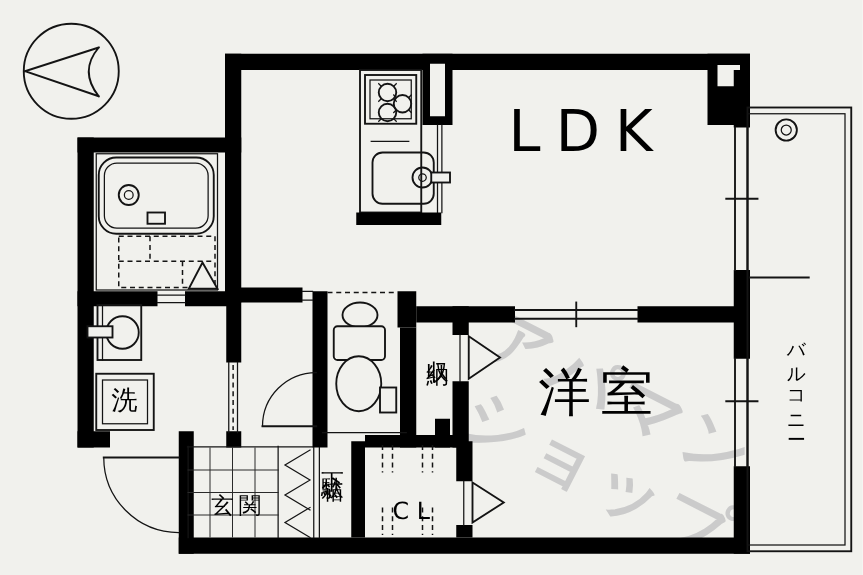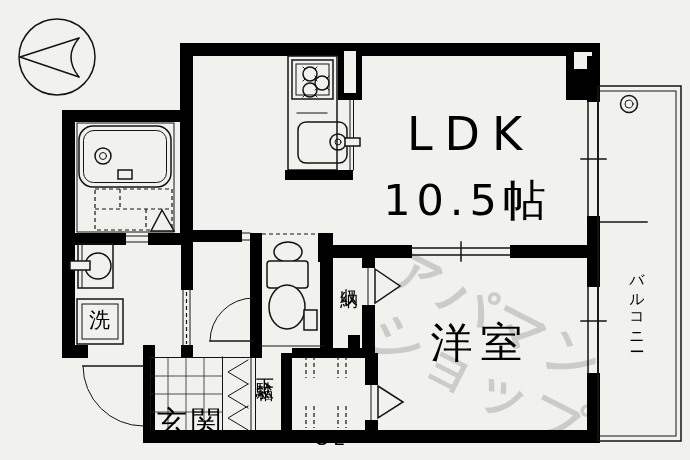--- a/index.html
+++ b/index.html
@@ -10,21 +10,21 @@
   }
   .stage svg{position:absolute;left:0;top:0;z-index:2;}
   .w{fill:#000;stroke:none;}
   .bg{fill:#f1f1ed;}
   .ln{fill:none;stroke:#141414;stroke-width:1.5;stroke-linecap:square;}
   .t1{fill:none;stroke:#141414;stroke-width:1;stroke-linecap:square;}
   .t08{fill:none;stroke:#2a2a2a;stroke-width:0.8;}
   .fixt{fill:#f1f1ed;stroke:#141414;stroke-width:1.5;}
   .dash{fill:none;stroke:#141414;stroke-width:1.2;stroke-dasharray:4 3;}
   .lbl{position:absolute;color:#000;z-index:3;white-space:nowrap;line-height:1;}
-  .ctr{text-align:center;margin-top:29px;}
+  .ctr{text-align:center;}
   .v{writing-mode:vertical-rl;text-orientation:upright;letter-spacing:3px;}
   .watermark{
     position:absolute;left:405px;top:235px;z-index:1;
     font-size:54px;font-weight:bold;color:#cbcbcb;
     letter-spacing:4px;line-height:1.18;
     transform:rotate(27deg);transform-origin:0 0;
   }
   .watermark .wm2{display:block;margin-left:14px;}
 </style>
 </head>
@@ -188,22 +188,21 @@
         <path d="M83,366 A60,60 0 0 0 143,426" class="t1" stroke-width="1.2"></path>
       </g>
       <g>
         <line x1="210" y1="341" x2="253" y2="341" class="ln"></line>
         <path d="M210,341 A43,43 0 0 1 253,298" class="t1" stroke-width="1.2"></path>
       </g>
     </g>
   </svg>
 
   <div class="lbl ctr" style="left:398px;top:82px;width:145px;font-size:46px;letter-spacing:12px;">LDK</div>
-  <div class="lbl ctr" style="left:355px;top:150px;width:225px;font-size:43px;letter-spacing:6px;">10.5帖</div>
   <div class="lbl ctr" style="left:413px;top:293px;width:135px;font-size:42px;letter-spacing:8px;">洋室</div>
   <div class="lbl v" style="left:629px;top:263px;font-size:15px;">バルコニー</div>
   <div class="lbl v" style="left:340px;top:274px;font-size:18px;">収納</div>
   <div class="lbl ctr" style="left:303px;top:400px;width:58px;font-size:19px;letter-spacing:6px;">CL</div>
   <div class="lbl v" style="left:256px;top:364px;font-size:18px;">下駄箱</div>
-  <div class="lbl ctr" style="left:152px;top:378px;width:78px;font-size:30px;letter-spacing:4px;">玄関</div>
+  <div class="lbl ctr" style="left:152px;top:396px;width:78px;font-size:18px;letter-spacing:4px;">玄関</div>
   <div class="lbl" style="left:89px;top:310px;font-size:21px;">洗</div>
 
 </div>
 
 </body></html>

